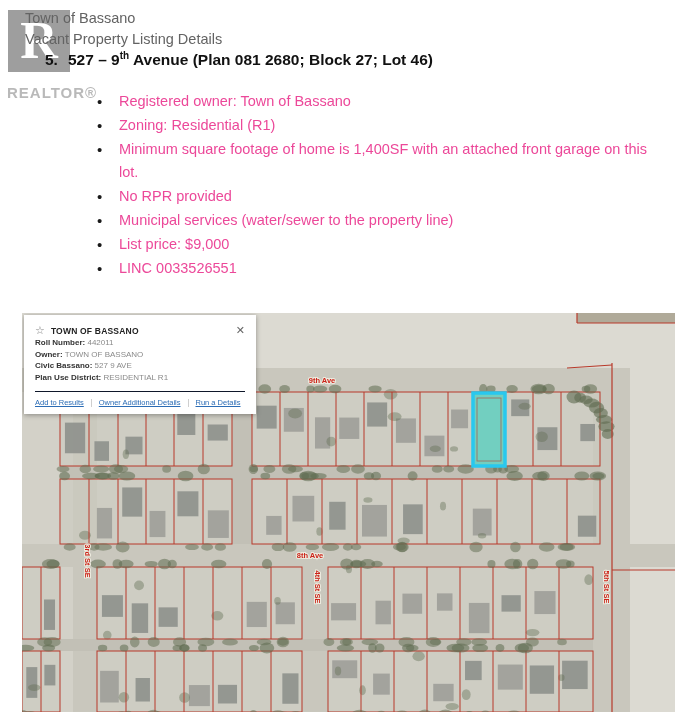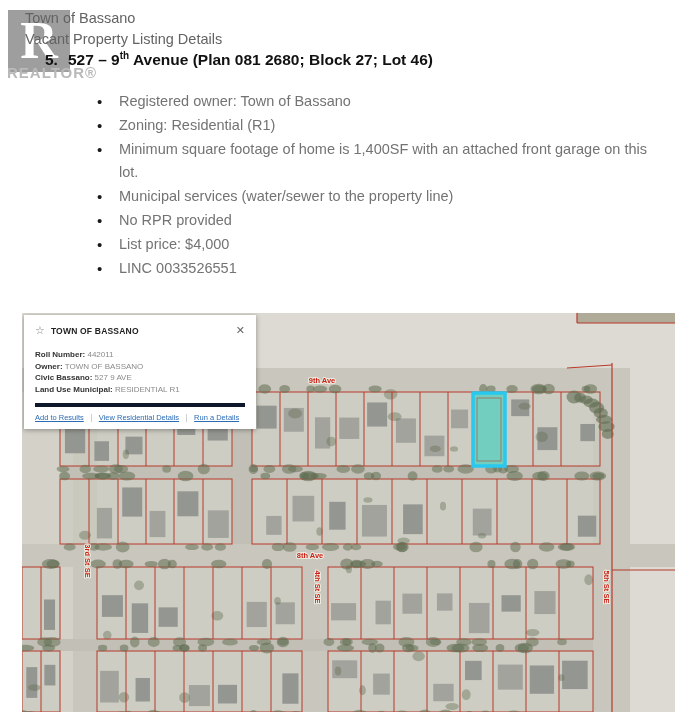--- a/index.html
+++ b/index.html
@@ -4,50 +4,50 @@
 <style>
   html,body{margin:0;padding:0;background:#fff;}
   #page{position:relative;width:675px;height:726px;background:#ffffff;overflow:hidden;
         font-family:"Liberation Sans",sans-serif;}
 
   
   .logo-box{position:absolute;left:8px;top:10px;width:62px;height:62px;background:#9e9e9e;
             display:flex;align-items:center;justify-content:center;z-index:1;}
   .logo-box .r{color:#ffffff;font-size:52px;font-weight:bold;line-height:1;
                font-family:"Liberation Serif",serif;}
-  .logo-word{position:absolute;left:7px;top:64px;font-size:15px;letter-spacing:1px;
+  .logo-word{position:absolute;left:7px;top:84px;font-size:15px;letter-spacing:1px;
              color:#b9b9b9;font-weight:600;z-index:1;}
   .hdr{position:absolute;left:25px;top:8px;z-index:2;color:#636363;font-size:14.5px;line-height:21px;}
 
   
   .heading{position:absolute;left:45px;top:50px;z-index:2;font-size:15.5px;font-weight:bold;color:#111;}
   .heading .num{display:inline-block;width:23px;}
   .heading sup{font-size:10px;}
 
   
   ul.bullets{position:absolute;left:119px;top:90px;width:545px;margin:0;padding:0;z-index:2;}
-  ul.bullets li{list-style:none;position:relative;font-size:14.5px;color:#737373;
+  ul.bullets li{list-style:none;position:relative;font-size:14.5px;color:#ec4899;
                 line-height:23px;margin-bottom:1px;}
   ul.bullets li::before{content:"\2022";position:absolute;left:-22px;top:0;font-size:15px;color:#1a1a1a;}
 
   
   #map{position:absolute;left:22px;top:313px;width:653px;height:399px;overflow:hidden;background:#d3d1c8;}
   #map svg{display:block;}
 
   
   .popup{position:absolute;left:2px;top:2px;width:232px;background:#ffffff;z-index:5;
          box-shadow:0 1px 5px rgba(0,0,0,.35);padding:9px 11px 7px 11px;box-sizing:border-box;}
   .popup-head{display:flex;align-items:center;}
   .popup-head .star{color:#8a8a8a;font-size:11px;margin-right:6px;cursor:pointer;}
   .popup-head .ttl{font-size:8.5px;font-weight:bold;color:#222;letter-spacing:.2px;flex:1;}
   .popup-head .close{color:#666;font-size:11px;line-height:11px;cursor:pointer;}
-  .popup-fields{margin-top:12px;}
+  .popup-fields{}
   .pf{font-size:8px;line-height:11.5px;color:#8a8a8a;}
   .pf b{color:#333;}
-  .popup-links{border-top:4px solid #0f172a;margin-top:8px;padding-top:6px;
+  .popup-links{border-top:1px solid #0f172a;margin-top:8px;padding-top:6px;
                display:flex;align-items:center;}
   .plink{font-size:7.5px;color:#2b6cb5;text-decoration:underline;cursor:pointer;white-space:nowrap;}
   .psep{width:1px;height:8px;background:#cfcfcf;margin:0 7px;}
 </style>
 </head>
 <body>
 
 <div id="page">
 
   <div class="logo-box">
@@ -61,23 +61,23 @@
   </div>
 
   <div class="heading">
     <span class="num">5.</span><span>527 – 9</span><sup>th</sup><span> Avenue (Plan 081 2680; Block 27; Lot 46)</span>
   </div>
 
   <ul class="bullets" id="bullet-list">
       <li>Registered owner: Town of Bassano</li>
       <li>Zoning: Residential (R1)</li>
       <li>Minimum square footage of home is 1,400SF with an attached front garage on this lot.</li>
+      <li>No RPR provided</li>
       <li>Municipal services (water/sewer to the property line)</li>
-      <li>No RPR provided</li>
-      <li>List price: $4,000</li>
+      <li>List price: $9,000</li>
       <li>LINC 0033526551</li>
     </ul>
 
   <div id="map">
     <svg id="mapsvg" width="653" height="399" viewBox="0 0 653 399">
         <g>
           <rect x="0" y="0" width="653" height="399" fill="#d3d1c8"></rect>
           <rect x="0" y="0" width="653" height="55" fill="#dcdad2"></rect>
           <rect x="608" y="0" width="45" height="399" fill="#dcdad2"></rect>
           <rect x="555" y="0" width="98" height="10" fill="#a59d8b" opacity="0.8"></rect>
@@ -459,25 +459,25 @@
     <div class="popup">
       <div class="popup-head">
         <span class="star">☆</span>
         <span class="ttl">TOWN OF BASSANO</span>
         <span class="close">✕</span>
       </div>
       <div class="popup-fields" id="popup-fields">
           <div class="pf"><b>Roll Number: </b>442011</div>
           <div class="pf"><b>Owner: </b>TOWN OF BASSANO</div>
           <div class="pf"><b>Civic Bassano: </b>527 9 AVE</div>
-          <div class="pf"><b>Land Use Municipal: </b>RESIDENTIAL R1</div>
+          <div class="pf"><b>Plan Use District: </b>RESIDENTIAL R1</div>
         </div>
       <div class="popup-links" id="popup-links">
           <span class="plink">Add to Results</span>
           <span class="psep"></span>
-          <span class="plink">View Residential Details</span>
+          <span class="plink">Owner Additional Details</span>
           <span class="psep"></span>
           <span class="plink">Run a Details</span>
         </div>
     </div>
   </div>
 
 </div>
 
 </body></html>

